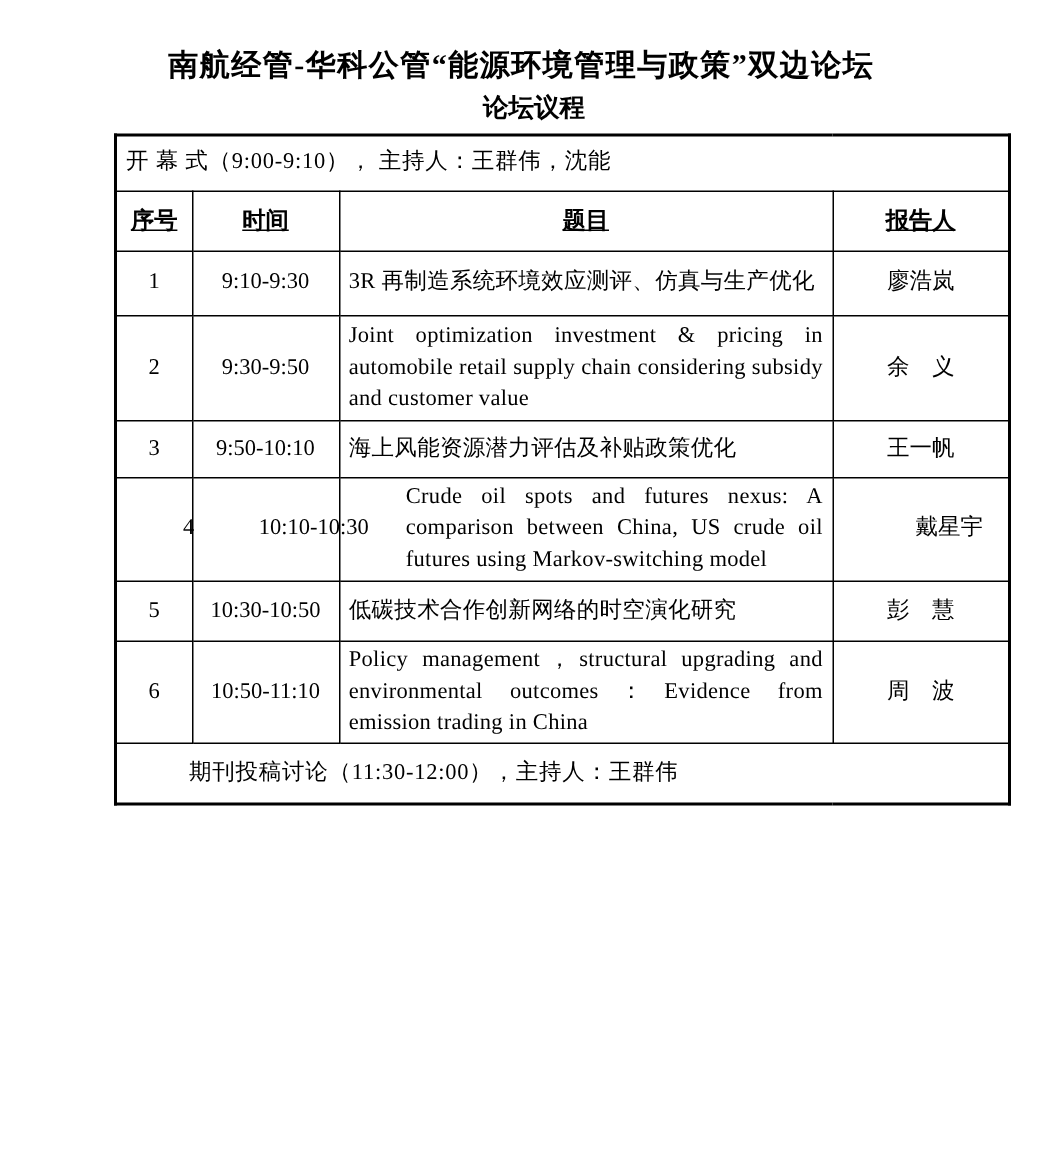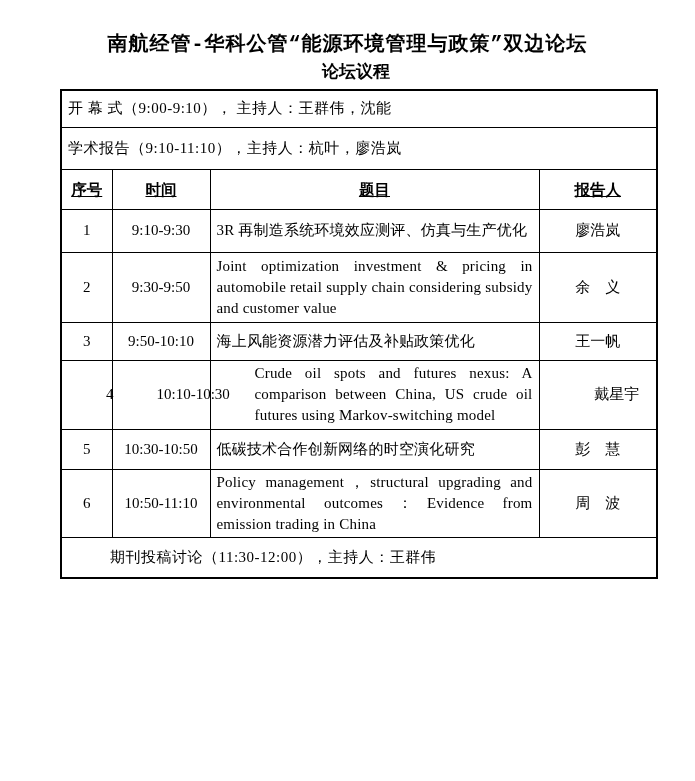--- a/index.html
+++ b/index.html
@@ -8,21 +8,21 @@
     background: #ffffff;
     font-family: "Liberation Serif", serif;
     color: #000000;
     overflow: hidden;
   }
   .doc { width: 695px; height: 781px; }
 
   .page-title {
     margin-top: 30px;
     text-align: center;
-    font-family: Liberation Mono, monospace;
+    font-family: Liberation Serif, serif;
     font-weight: bold;
     font-size: 20px;
     letter-spacing: 1px;
   }
 
   .meta { margin: 32px 0 0 62px; }
   .meta-line {
     font-size: 15.5px;
     line-height: 28px;
     white-space: pre;
@@ -40,21 +40,21 @@
     width: 596px;
     margin-left: 58px;
     text-align: center;
     font-family: "Liberation Sans", sans-serif;
     font-weight: bold;
     font-size: 17px;
   }
 
   table.agenda {
     margin-top: 6px;
-    margin-left: 60px;
+    margin-left: 76px;
     width: 596px;
     border-collapse: collapse;
     border: 2px solid #000;
     table-layout: fixed;
   }
   table.agenda td {
     border: 1px solid #000;
     font-size: 15px;
     vertical-align: middle;
     padding: 2px 6px;
@@ -102,23 +102,20 @@
     <colgroup>
       <col style="width:51px">
       <col style="width:98px">
       <col style="width:329px">
       <col style="width:118px">
     </colgroup>
     <tbody>
       <tr class="row-opening">
         <td class="span-row" colspan="4">开 幕 式（9:00-9:10）， 主持人：王群伟，沈能</td>
       </tr>
-      <tr class="row-session">
-        <td class="span-row" colspan="4">学术报告（9:10-11:10），主持人：杭叶，廖浩岚</td>
-      </tr>
       <tr class="row-header">
         <td>序号</td>
         <td>时间</td>
         <td>题目</td>
         <td>报告人</td>
       </tr>
       <tr class="r1">
         <td class="cell-no">1</td>
         <td class="cell-time">9:10-9:30</td>
         <td class="cell-title">3R 再制造系统环境效应测评、仿真与生产优化</td>

